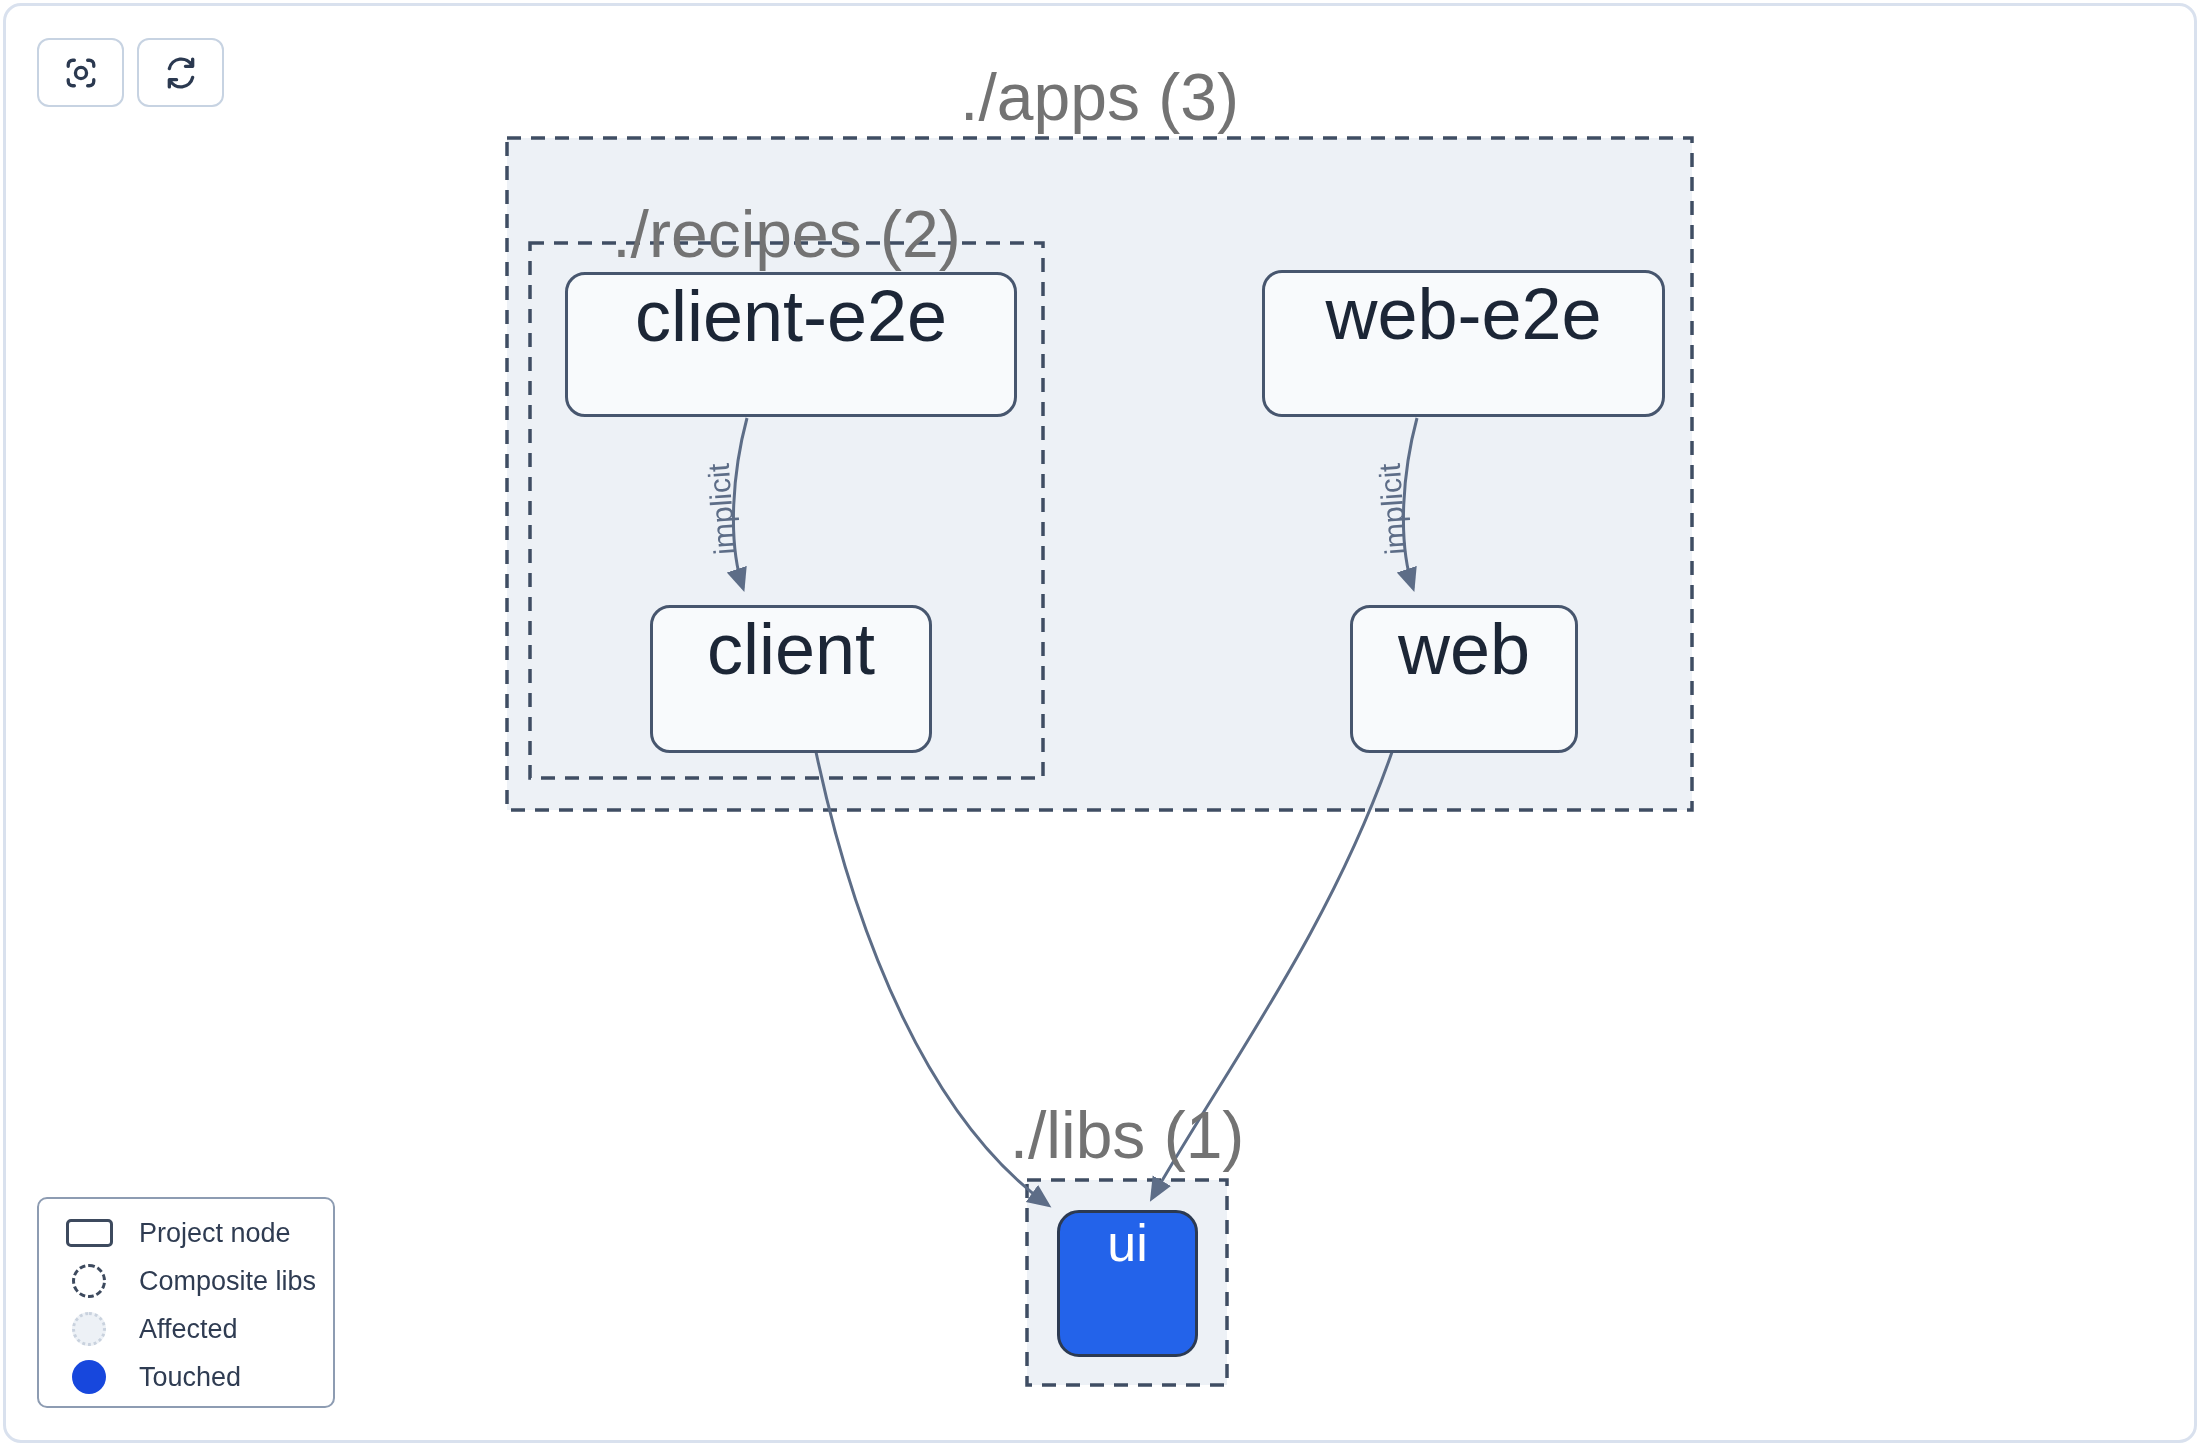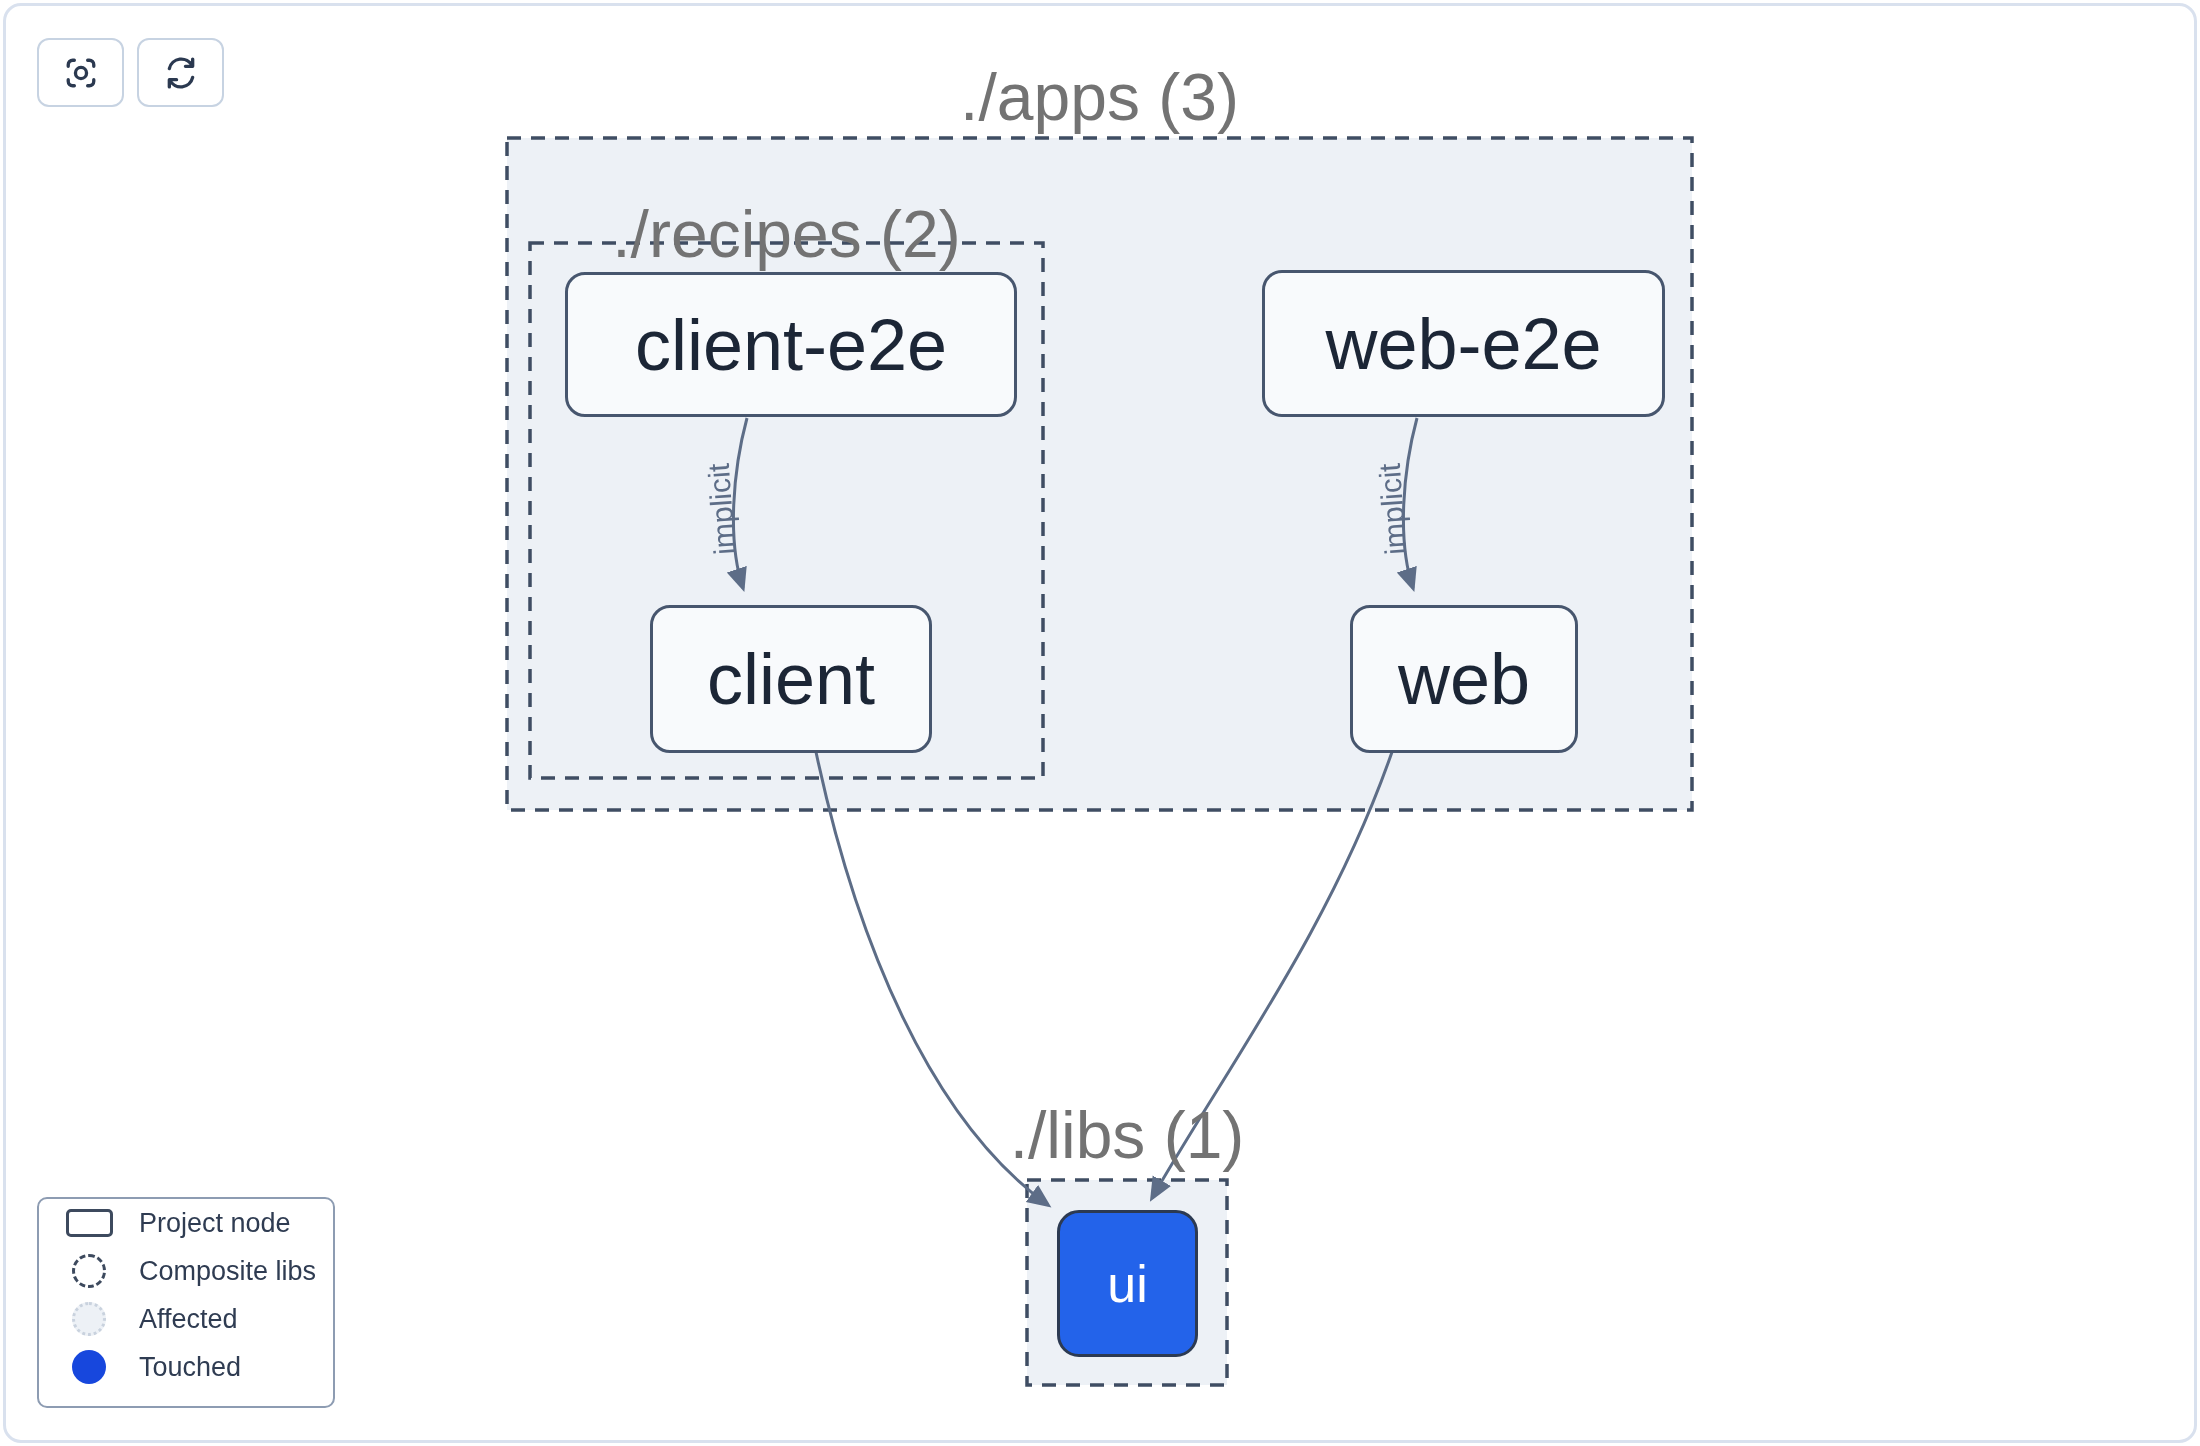--- a/index.html
+++ b/index.html
@@ -24,36 +24,36 @@
     cursor: pointer; z-index: 5;
   }
   .group-title {
     position: absolute; text-align: center;
     font-size: 66px; line-height: 78px; font-weight: 400;
     color: #737373; z-index: 3; letter-spacing: 0px; white-space: nowrap;
   }
   .node {
     position: absolute; z-index: 4;
     background: #f8fafc; border: 3px solid #47566e; border-radius: 20px;
-    display: flex; align-items: center; justify-content: center;
+    display: flex; justify-content: center;
     font-size: 72px; color: #1c2636; cursor: pointer; box-sizing: border-box;
   }
   .node.touched {
     background: #2363ea; border-color: #2c3a52; color: #ffffff;
     font-size: 52px; border-radius: 22px;
   }
   .edge-label {
     position: absolute; z-index: 3;
     font-size: 30px; color: #5d6d87; white-space: nowrap;
     transform: rotate(-94deg); transform-origin: center center;
   }
   #legend {
     position: absolute; left: 37px; top: 1197px; width: 298px; height: 211px;
     background: #ffffff; border: 2px solid #8d9cb2; border-radius: 10px;
-    z-index: 6; box-sizing: border-box; 
+    z-index: 6; box-sizing: border-box; padding-top: 10px;
   }
   .legend-row { display: flex; align-items: center; height: 48px; }
   .legend-swatch-col { width: 100px; display: flex; align-items: center; justify-content: center; }
   .legend-label { font-size: 27px; color: #2f3c52; }
   .sw-project { width: 47px; height: 28px; border: 3px solid #3d4a5e; border-radius: 5px; background: #ffffff; box-sizing: border-box; }
   .sw-composite { width: 34px; height: 34px; border: 3px dashed #3d4a5e; border-radius: 50%; background: #ffffff; box-sizing: border-box; }
   .sw-affected { width: 34px; height: 34px; border: 3px dotted #c9d2de; border-radius: 50%; background: #edf1f6; box-sizing: border-box; }
   .sw-touched { width: 34px; height: 34px; border-radius: 50%; background: #1747dd; }
 </style>
 </head>

